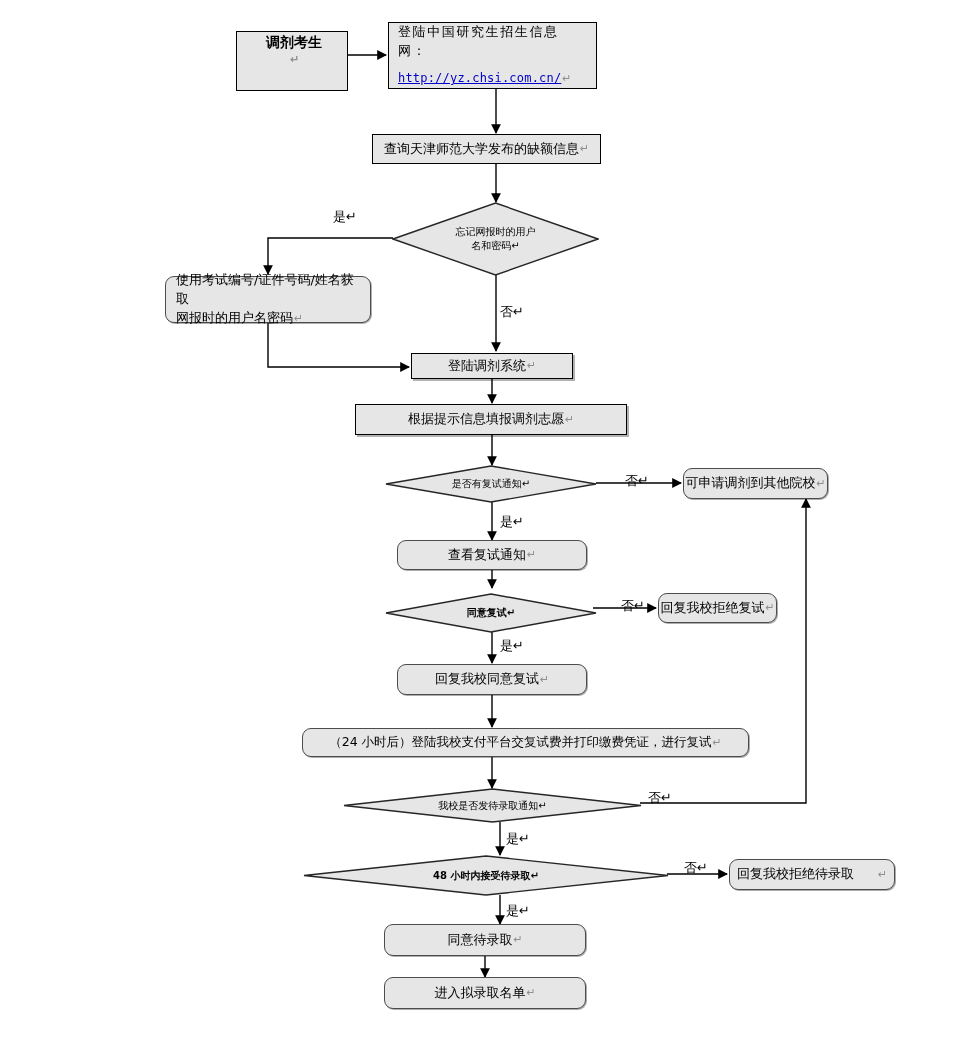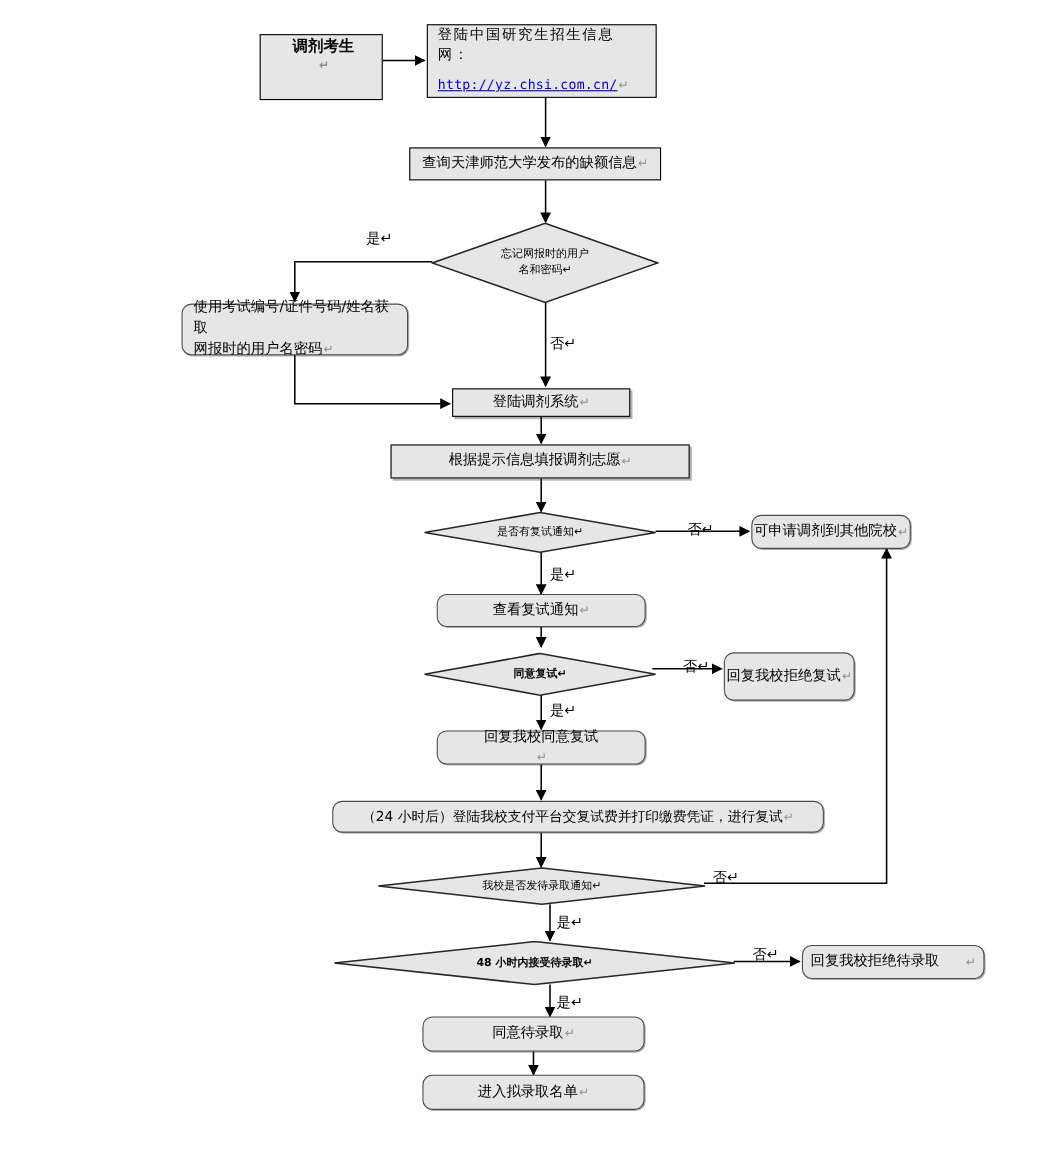--- a/index.html
+++ b/index.html
@@ -242,26 +242,26 @@
 
   <div class="diamond-wrap" style="left:385px; top:593px; width:212px; height:40px;">
     <svg width="212" height="40" viewBox="0 0 212 40">
       <polygon points="106,1 211,20 106,39 1,20" fill="#e6e6e6" stroke="#262626" stroke-width="1.4"></polygon>
     </svg>
     <div class="diamond-label bold">
       <div><span>同意复试</span><span class="pilcrow">↵</span></div>
     </div>
   </div>
 
-  <div class="node rounded" style="left:658px; top:593px; width:119px; height:44px;">
+  <div class="node rounded" style="left:658px; top:593px; width:119px; height:30px;">
     <span>回复我校拒绝复试</span>
       <span class="pilcrow">↵</span>
   </div>
 
-  <div class="node rounded" style="left:397px; top:664px; width:190px; height:31px;flex-direction:column;">
+  <div class="node rounded" style="left:397px; top:664px; width:190px; height:31px;">
     <span>回复我校同意复试</span>
       <span class="pilcrow">↵</span>
   </div>
 
   <div class="node rounded" style="left:302px; top:728px; width:447px; height:29px; font-size:12.5px;">
     <span>（24 小时后）登陆我校支付平台交复试费并打印缴费凭证，进行复试</span>
       <span class="pilcrow">↵</span>
   </div>
 
   <div class="diamond-wrap" style="left:343px; top:788px; width:299px; height:35px;">

